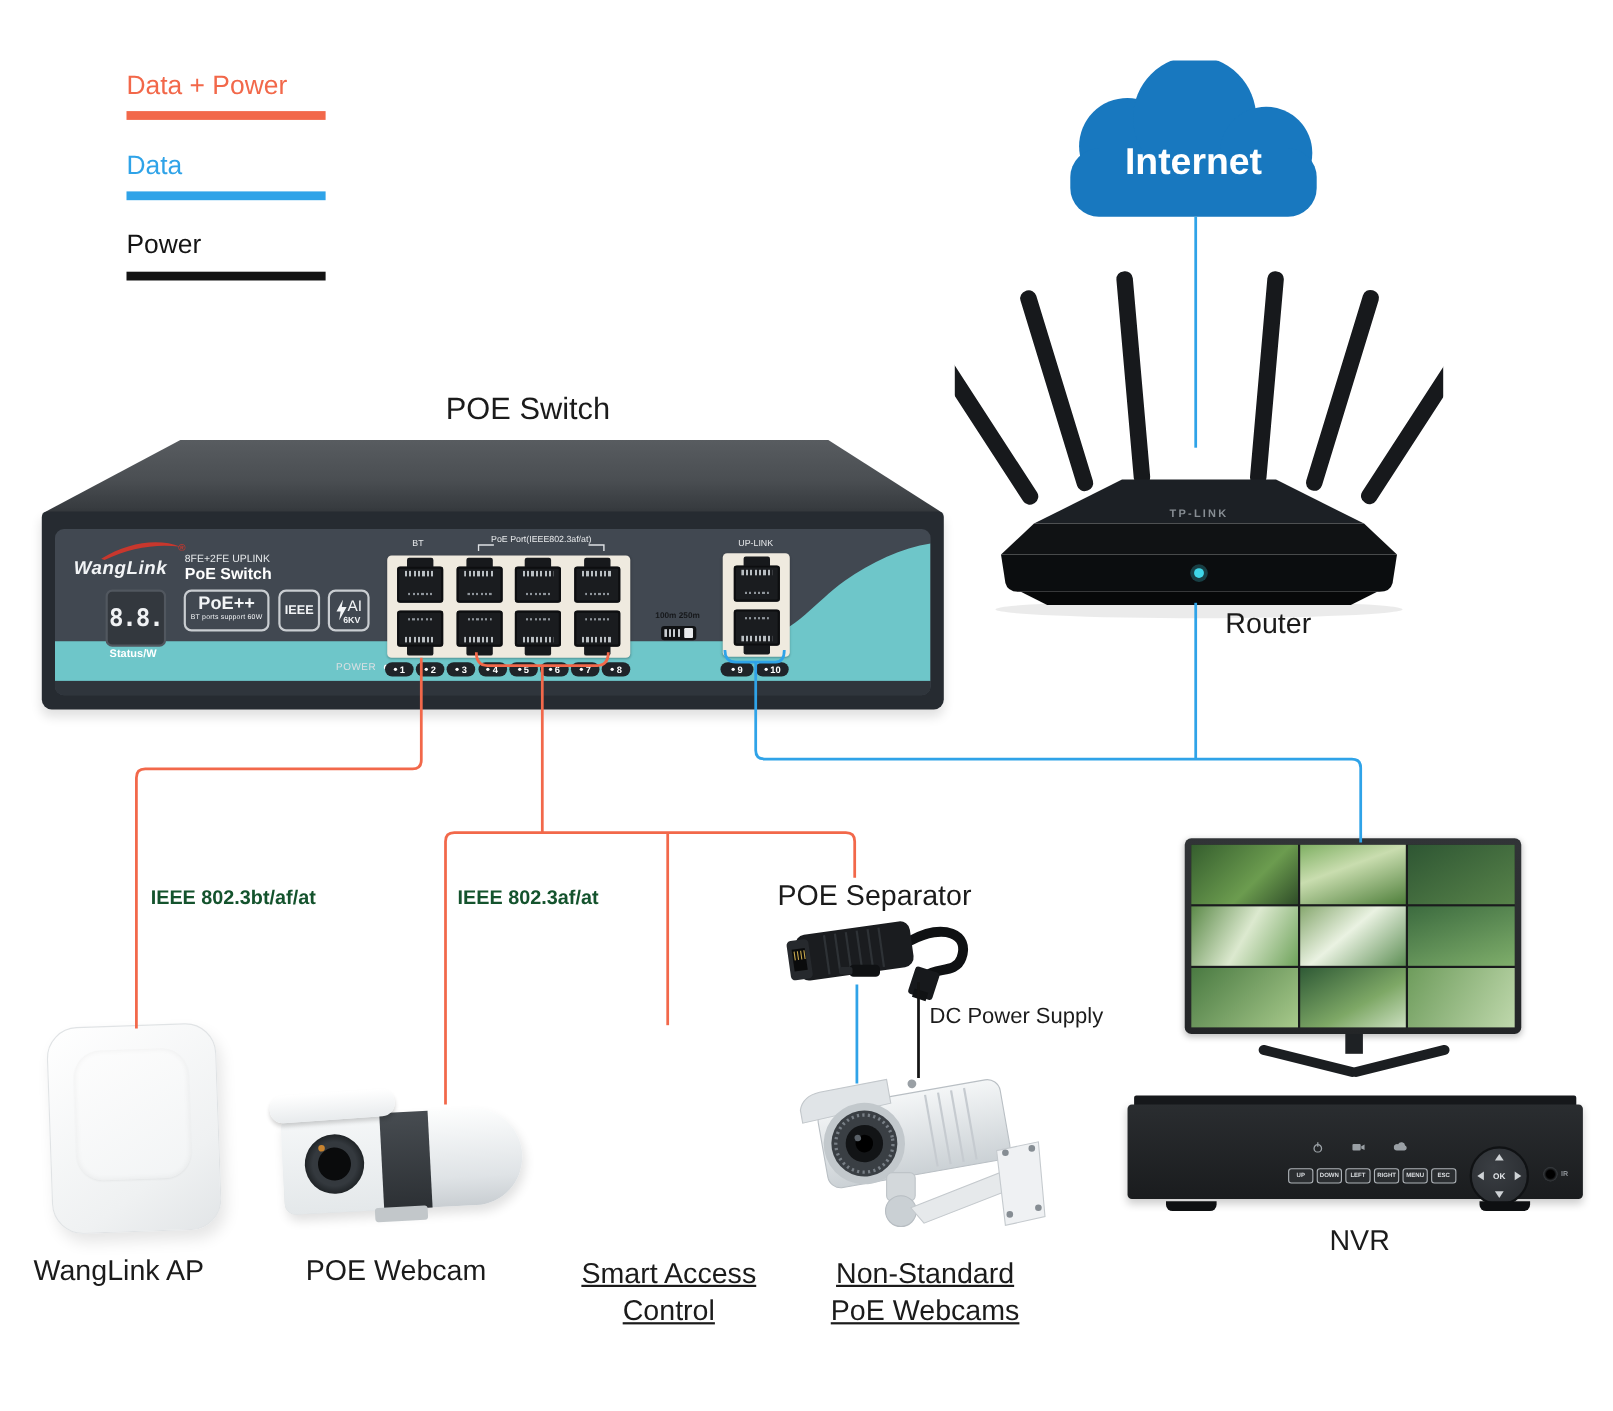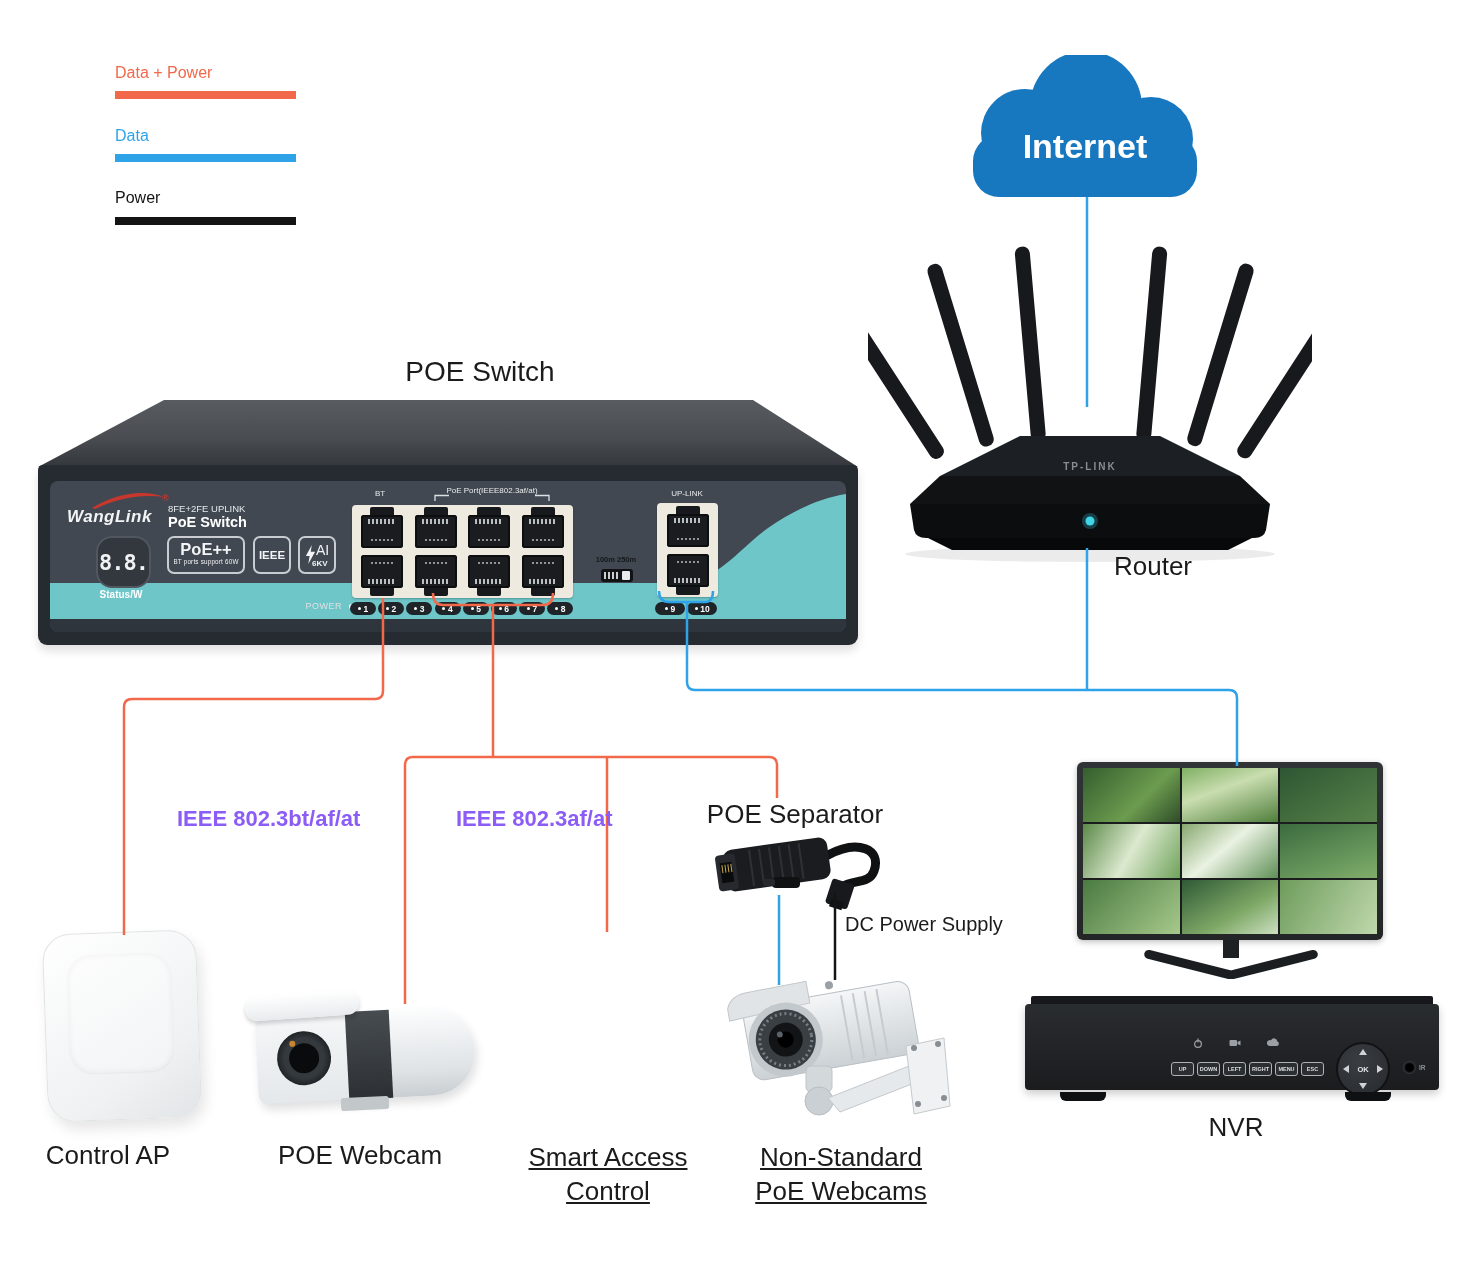--- a/index.html
+++ b/index.html
@@ -1,44 +1,44 @@
 <!DOCTYPE html>
 <html><head>
 <meta charset="utf-8">
 <style>
   html,body{margin:0;padding:0;background:#fff;}
   .canvas{position:relative;width:1466px;height:1283px;background:#fff;overflow:hidden;
           font-family:"Liberation Sans", sans-serif;color:#141414;}
   .abs{position:absolute;}
 
   
-  .legend-text{font-size:16px;}
+  .legend-text{font-size:24px;}
   .legend-bar{width:181px;height:8px;}
 
   
   .lbl{font-size:26px;color:#1b1b1b;text-align:center;}
   .lbl2{line-height:34px;text-decoration:underline;}
-  .ieee{font-size:22px;font-weight:bold;color:#8b5cf6;margin-left:40px;}
+  .ieee{font-size:18px;font-weight:bold;color:#14532d;}
   .title{font-size:28px;color:#1b1b1b;text-align:center;}
 
   
   .sw{left:38px;top:398px;width:820px;height:250px;z-index:2;}
   .sw-top{left:0;top:2px;width:820px;height:67px;
           background:linear-gradient(180deg,#585C60 0%,#4A4E52 55%,#3E4246 78%,#34383C 100%);
           clip-path:polygon(126px 0,715px 0,820px 67px,0 67px);}
   .sw-bezel{left:0;top:67px;width:820px;height:180px;background:#262B31;border-radius:5px 5px 9px 9px;
             box-shadow:0 6px 10px rgba(0,0,0,.12);}
   .sw-panel{left:12px;top:83px;width:796px;height:151px;background:#414851;border-radius:8px;overflow:hidden;}
   .sw-panel svg.wave{position:absolute;left:0;top:0;}
   .logo-swoosh{left:40px;top:10px;}
   .logo-text{left:17px;top:26px;font-size:17px;font-style:italic;font-weight:bold;color:#F2F4F6;letter-spacing:.5px;}
   .logo-reg{left:112px;top:12px;font-size:9px;color:#C8372D;font-weight:bold;}
   .model1{left:118px;top:22px;font-size:9.5px;color:#E6E9EB;}
   .model2{left:118px;top:33px;font-size:14.5px;font-weight:bold;color:#FFFFFF;}
-  .seg-box{left:46px;top:55px;width:51px;height:48px;background:#33383E;border:2px solid #51575F;border-radius:16px;
+  .seg-box{left:46px;top:55px;width:51px;height:48px;background:#33383E;border:2px solid #51575F;border-radius:6px;
            display:flex;align-items:center;justify-content:center;}
   .seg-digits{font-family:"DejaVu Sans Mono",monospace;font-size:22px;font-weight:bold;color:#F0F2F4;letter-spacing:-1px;}
   .statusw{left:40px;top:108px;width:62px;text-align:center;font-size:10px;font-weight:bold;color:#fff;}
   .badge{border:2px solid #C9CDD1;border-radius:7px;color:#F2F4F6;text-align:center;box-sizing:border-box;height:38px;top:55px;}
   .badge-poe{left:117px;width:78px;}
   .badge-poe .b1{font-size:16.5px;font-weight:bold;margin-top:3px;line-height:17px;}
   .badge-poe .b2{font-size:6.3px;letter-spacing:.2px;}
   .badge-vlan{left:203px;width:38px;display:flex;align-items:center;justify-content:center;font-size:11.5px;font-weight:bold;}
   .badge-ai{left:248px;width:38px;}
   .bolt{position:absolute;left:5px;top:7px;width:11px;height:19px;background:#F2F4F6;
@@ -430,21 +430,21 @@
       <rect x="128" y="58" width="23" height="26" rx="3" fill="#17191C"></rect>
       <rect x="133" y="78" width="13" height="8" fill="#101214"></rect>
     </g>
   </svg>
   <div class="abs dc-lbl" style="z-index:4;text-align:right;">DC Power Supply</div>
 
   <div class="abs ap">
     <div class="abs ap-outer"></div>
     <div class="abs ap-inner"></div>
   </div>
-  <div class="abs lbl" style="left:8px;top:1140px;width:200px;z-index:4;">Control AP</div>
+  <div class="abs lbl" style="left:8px;top:1140px;width:200px;z-index:4;">WangLink AP</div>
 
   <div class="abs cam1">
     <div class="abs cam1-body">
       <div class="cam1-front">
         <div class="cam1-lens-o">
           <div class="cam1-lens-i"></div>
             <div class="cam1-glint"></div>
         </div>
       </div>
       <div class="cam1-band"></div>

